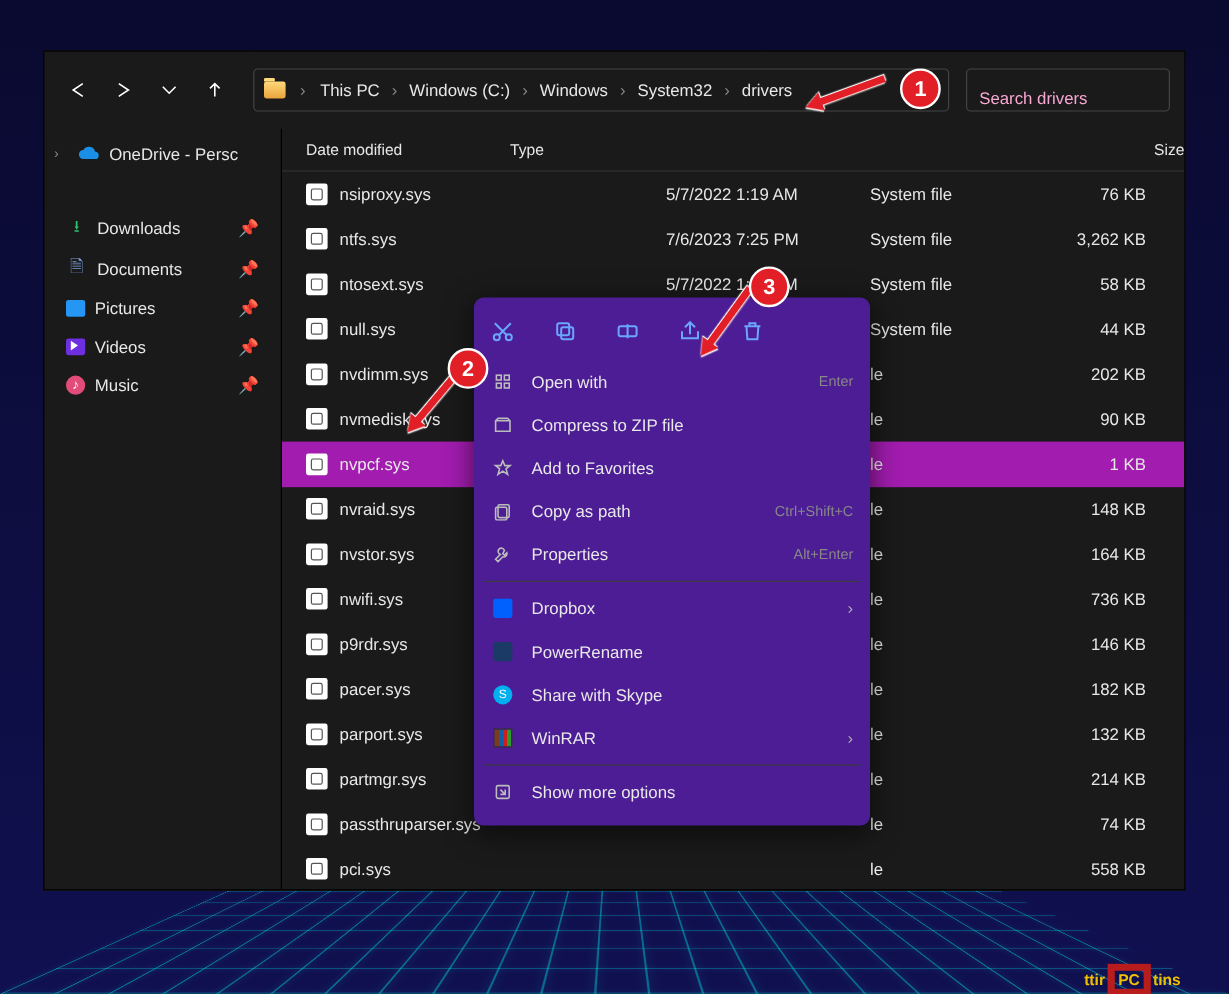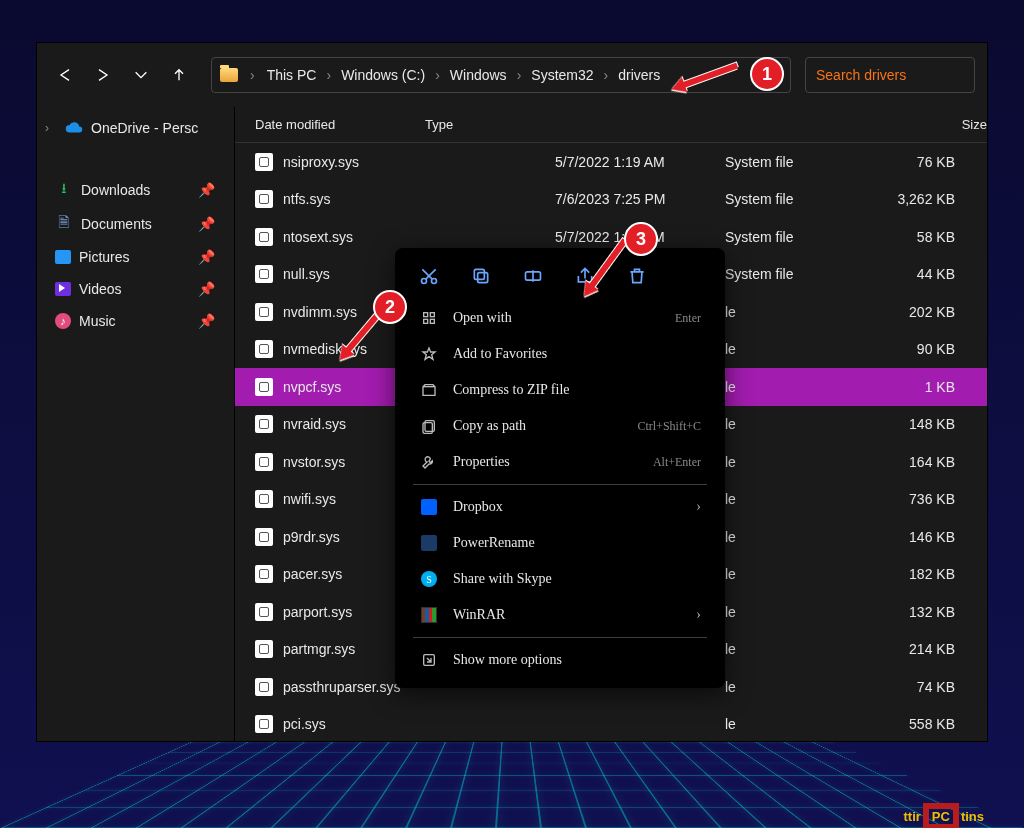--- a/index.html
+++ b/index.html
@@ -71,24 +71,24 @@
     background:#ffd97a; border-radius:1px 1px 0 0;
   }
   .crumbs { display:flex; align-items:center; gap:6px; overflow:hidden; white-space:nowrap;}
   .crumb-sep { color:#888; padding:0 4px;}
   .refresh {
     width:28px; display:flex; align-items:center; justify-content:center;
   }
   .searchbox {
     width:170px; height:36px;
     border:1px solid #444; border-radius:4px;
-    display:flex; align-items:center;
-    padding:0 10px;
+    display:flex; align-items:flex-start;
+    padding:16px 10px;
     margin-left:8px;
-    color:#f97316;
+    color:#f9a8d4;
   }
   .main {
     flex:1; display:flex; overflow:hidden;
   }
   .sidebar {
     width:198px; padding:6px 6px 6px 0;
     border-right:1px solid #000;
     display:flex; flex-direction:column; gap:4px;
   }
   .side-sep { height:24px; }
@@ -137,26 +137,25 @@
   }
   .fname{ width:272px; white-space:nowrap; overflow:hidden; text-overflow:ellipsis;}
   .fdate{ width:170px;}
   .ftype{ width:140px; overflow:hidden;}
   .fsize{ width:90px; text-align:right; }
   
   .ctxmenu {
     position:absolute;
     left:395px; top:248px;
     width:330px;
-    background:#000000;
+    background:#4c1d95;
     border-radius:8px;
-    padding:10px 14px;
+    padding:10px 4px;
     box-shadow:0 6px 24px rgba(0,0,0,.6);
     z-index:50;
-    font-family:Liberation Serif, serif;
   }
   .ctx-icons {
     display:flex; gap:28px; padding:6px 8px 12px 8px;
   }
   .ctx-icons .cicon{
     width:24px; height:24px; display:flex; align-items:center; justify-content:center;
     color:#6aa6ff;
   }
   .ctx-item{
     display:flex; align-items:center; gap:14px;
@@ -476,33 +475,33 @@
             <rect x="4" y="14" width="6" height="6"></rect>
             <rect x="14" y="14" width="6" height="6"></rect>
           </svg>
         </span>
         <span class="txt">Open with</span>
         <span class="hint">Enter</span>
       </div>
       <div class="ctx-item">
         <span class="lico">
           <svg width="16" height="16" viewBox="0 0 24 24" fill="none" stroke="#bbb" stroke-width="2">
-            <path d="M12 3l2.5 6H21l-5 4 2 7-6-4-6 4 2-7-5-4h6.5z"></path>
-          </svg>
-        </span>
-        <span class="txt">Add to Favorites</span>
-      </div>
-      <div class="ctx-item">
-        <span class="lico">
-          <svg width="16" height="16" viewBox="0 0 24 24" fill="none" stroke="#bbb" stroke-width="2">
             <path d="M3 7l3-3h12l3 3v13H3z"></path>
             <path d="M3 7h18"></path>
           </svg>
         </span>
         <span class="txt">Compress to ZIP file</span>
+      </div>
+      <div class="ctx-item">
+        <span class="lico">
+          <svg width="16" height="16" viewBox="0 0 24 24" fill="none" stroke="#bbb" stroke-width="2">
+            <path d="M12 3l2.5 6H21l-5 4 2 7-6-4-6 4 2-7-5-4h6.5z"></path>
+          </svg>
+        </span>
+        <span class="txt">Add to Favorites</span>
       </div>
       <div class="ctx-item">
         <span class="lico">
           <svg width="16" height="16" viewBox="0 0 24 24" fill="none" stroke="#bbb" stroke-width="2">
             <rect x="6" y="4" width="14" height="16" rx="2"></rect>
             <rect x="3" y="7" width="14" height="16" rx="2"></rect>
           </svg>
         </span>
         <span class="txt">Copy as path</span>
         <span class="hint">Ctrl+Shift+C</span>

